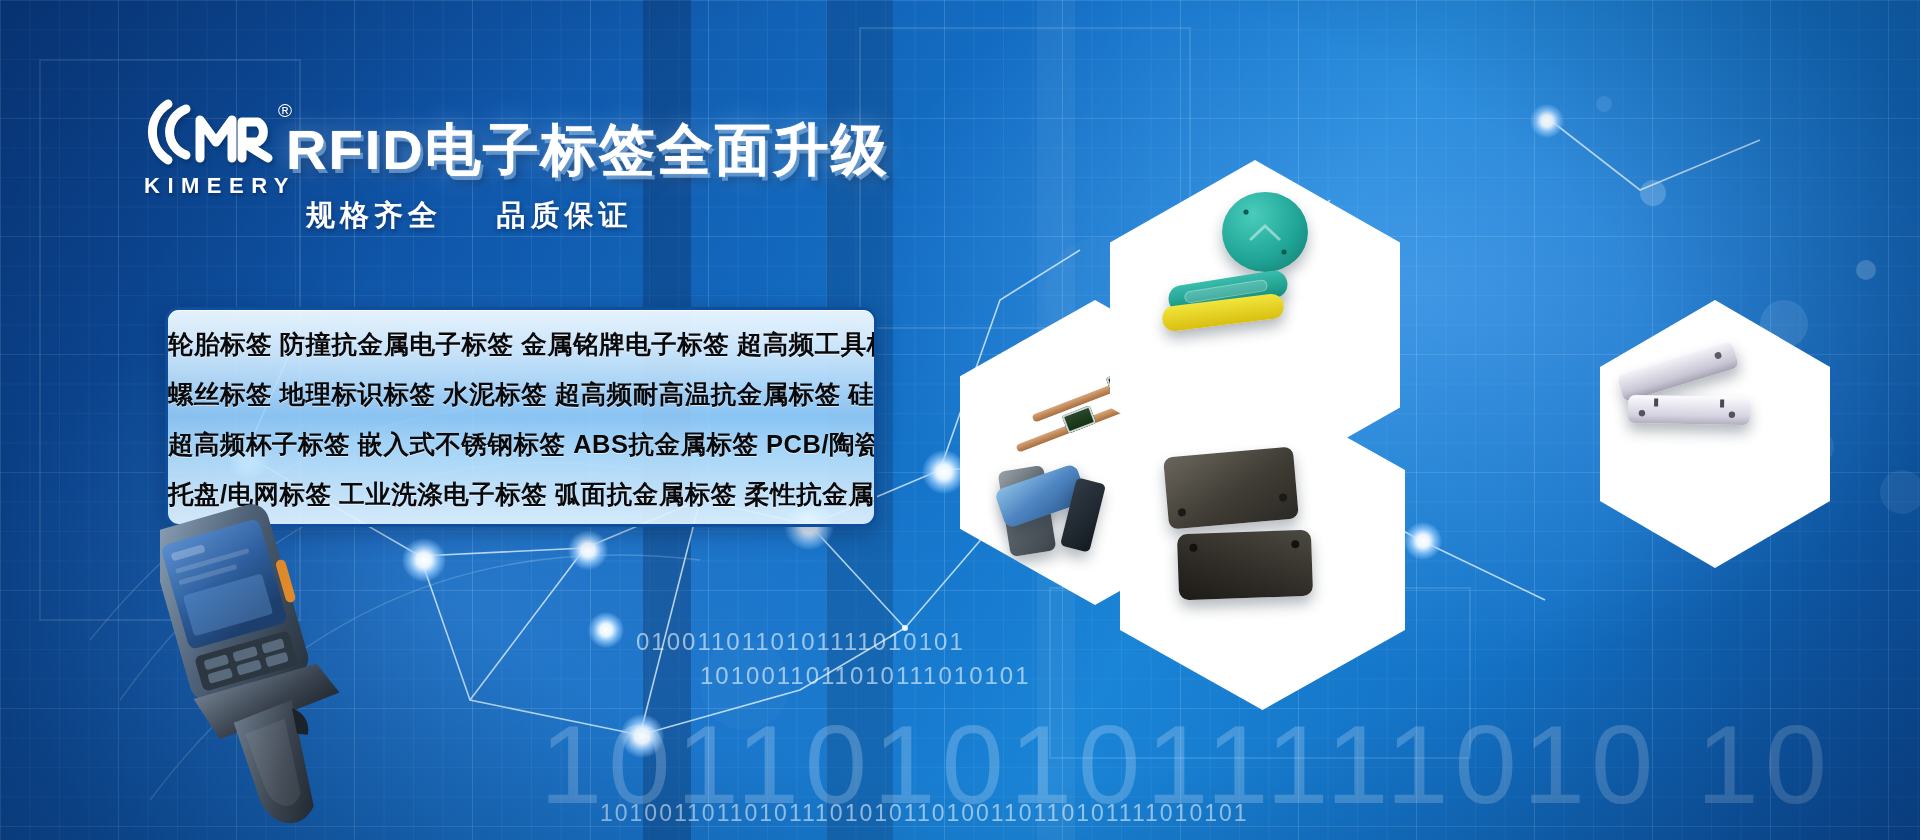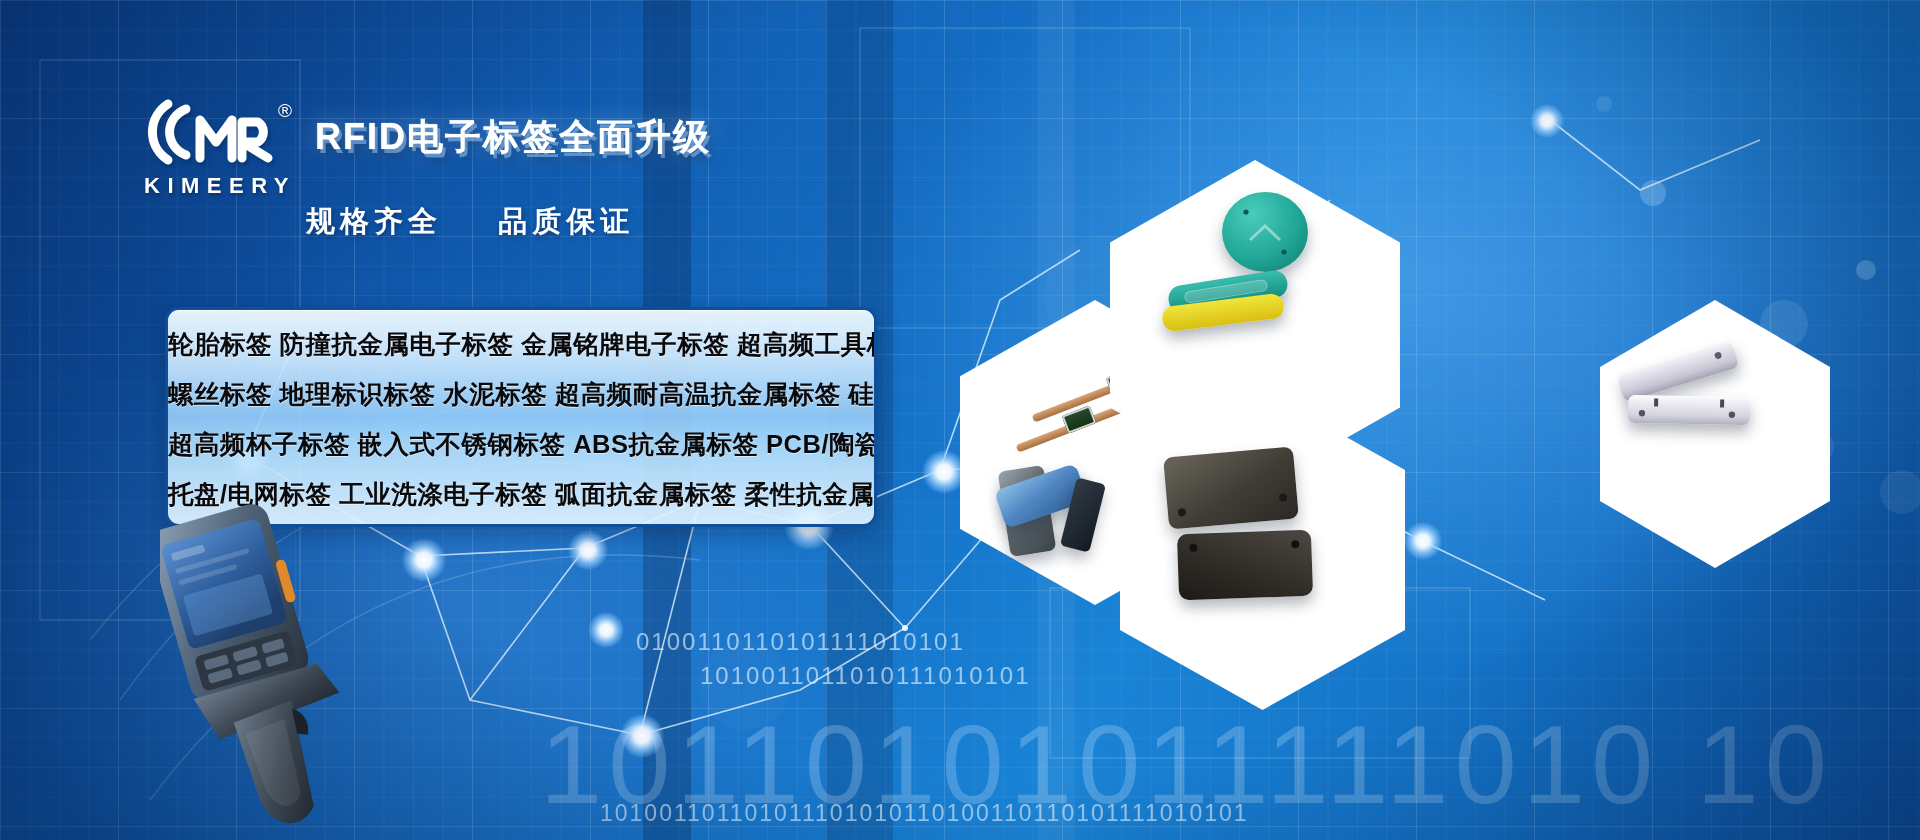--- a/index.html
+++ b/index.html
@@ -57,33 +57,34 @@
   
   #logo { position:absolute; left:138px; top:96px; width:160px; height:110px; }
   #logo .mark { position:relative; width:160px; height:72px; }
   #logo .reg { position:absolute; right:6px; top:4px; color:#fff; font-size:19px;
     filter:drop-shadow(1px 2px 2px rgba(0,20,50,.45)); }
   #logo .brand { margin-top:5px; text-align:center; color:#fff; font-size:22px;
     letter-spacing:7.5px; font-weight:700; text-shadow:1px 2px 3px rgba(0,22,58,.45); padding-left:4px; }
 
   
   #headline {
-    position:absolute; left:315px; top:113px; font-size:36px; font-weight:700; color:#ffffff;
+    position:absolute; left:286px; top:113px; font-size:56px; font-weight:700; color:#ffffff;
     letter-spacing:2px; white-space:nowrap;
     text-shadow:
       0 0 1px rgba(255,255,255,.9),
       3px 4px 0 rgba(150,195,240,.55),
       5px 7px 10px rgba(10,40,86,.55),
       0 0 26px rgba(190,225,255,.45);
   }
 
   #subtitle {
-    position:absolute; left:306px; top:202px; font-size:29px; font-weight:700; color:#ffffff;
+    position:absolute; left:306px; top:196px; font-size:29px; font-weight:700; color:#ffffff;
     letter-spacing:5px; white-space:nowrap;
     text-shadow:1px 2px 5px rgba(8,36,80,.65);
+    font-family:Liberation Serif, serif;
   }
   #subtitle .gap { display:inline-block; width:30px; }
 
   
   #panel {
     position:absolute; left:165px; top:307px; width:712px; height:220px;
     border:3px solid #0d4f9c; border-radius:14px;
     background:
       linear-gradient(to bottom,
         rgba(210,236,255,.93) 0%,

